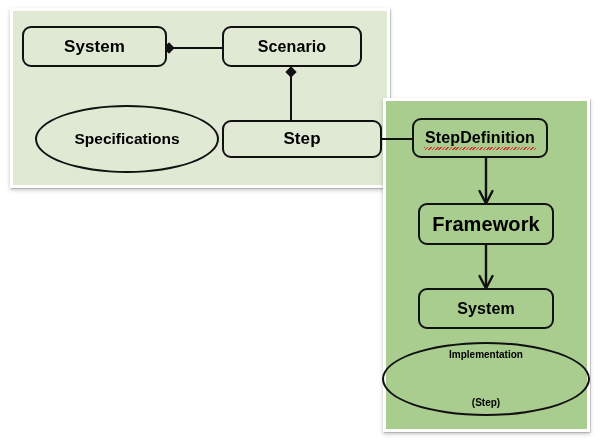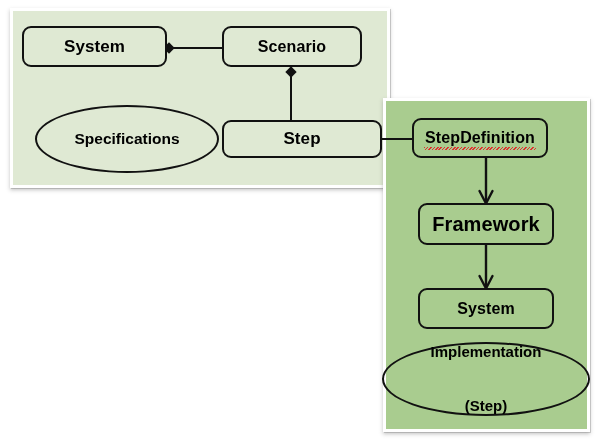--- a/index.html
+++ b/index.html
@@ -172,18 +172,18 @@
   </div>
 
   <div class="node dark" style="left:418px; top:203px; width:136px; height:42px; font-size:20px;">
     <span>Framework</span>
   </div>
 
   <div class="node dark" style="left:418px; top:288px; width:136px; height:41px; font-size:16px;">
     <span>System</span>
   </div>
 
-  <div class="ellipse" style="left:382px; top:342px; width:208px; height:74px; font-size:15px;gap:36px;">
+  <div class="ellipse" style="left:382px; top:342px; width:208px; height:74px; font-size:10px;gap:36px;">
     <span>Implementation</span>
     <span>(Step)</span>
   </div>
 
 </div>
 
 </body></html>

